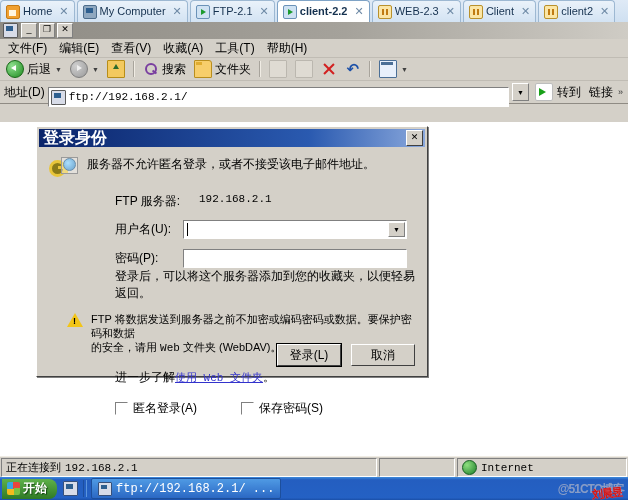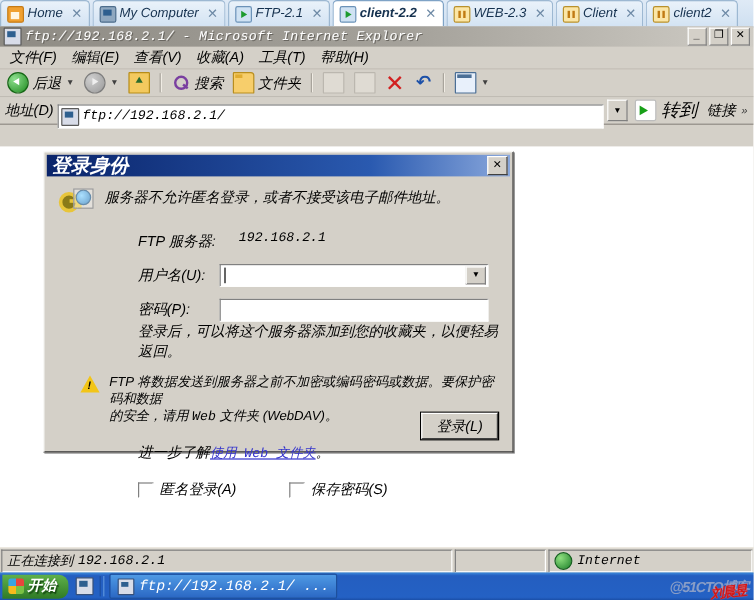--- a/index.html
+++ b/index.html
@@ -3,21 +3,21 @@
 <meta charset="utf-8">
 <style>
   html,body{margin:0;padding:0;}
   body{
     width:628px;height:500px;overflow:hidden;
     font-family:"Liberation Sans","DejaVu Sans",sans-serif;
     font-size:12px;
     background:#ffffff;
     -webkit-font-smoothing:none;
   }
-  .app{position:relative;width:628px;height:497px;font-style:italic;}
+  .app{position:relative;width:628px;height:497px;}
 
   
   .tabstrip{
     position:absolute;left:0;top:0;width:628px;height:22px;
     background:linear-gradient(#dfeaf6,#cfe0f1);
     border-bottom:1px solid #8aa9c6;
     display:flex;align-items:flex-end;
   }
   .vtab{
     height:21px;display:flex;align-items:center;gap:3px;
@@ -106,21 +106,21 @@
     flex:1;height:18px;background:#fff;border:1px solid;
     border-color:#808080 #ffffff #ffffff #808080;
     display:flex;align-items:center;gap:3px;padding-left:2px;overflow:hidden;margin-top:10px;
   }
   .addricon{width:13px;height:13px;flex:none;background:#d8dce8;border:1px solid #5a5a5a;border-radius:1px;position:relative;}
   .addricon:after{content:"";position:absolute;left:2px;top:2px;width:7px;height:5px;background:#2e5f8f;}
   .addrtext{font-family:"Liberation Mono","DejaVu Sans Mono",monospace;font-size:11px;color:#000;white-space:nowrap;}
   .ddbtn{width:15px;height:16px;background:#d4d0c8;border:1px solid;
     border-color:#ffffff #808080 #808080 #ffffff;
     display:flex;align-items:center;justify-content:center;font-size:7px;color:#000;flex:none;}
-  .gobtn{display:flex;gap:4px;font-size:15px;padding:0 3px;white-space:nowrap;}
+  .gobtn{display:flex;align-items:center;gap:4px;font-size:12px;padding:0 3px;white-space:nowrap;}
   .g-go{background:#ffffff;border:1px solid #bdbdbd;border-radius:2px;}
   .g-go:after{content:"";position:absolute;left:3px;top:4px;border-left:7px solid #18a018;
     border-top:4px solid transparent;border-bottom:4px solid transparent;}
   .linkslabel{font-size:12px;padding:0 2px;white-space:nowrap;}
   .chev{font-size:9px;color:#333;padding-right:3px;}
 
   
   .canvas{position:absolute;left:0;top:100px;width:628px;height:355px;background:#fff;}
 
   
@@ -296,21 +296,20 @@
       <span class="tlabel">client2</span>
       <span class="tabclose">✕</span>
     </div>
 
   </div>
 
   <div class="iewin">
 
     <div class="titlebar">
       <span class="ieicon"></span>
-      <span class="titletext">ftp://192.168.2.1/ - Microsoft Internet Explorer</span>
       <span class="winbtns">
         <span class="wbtn">_</span>
         <span class="wbtn">❐</span>
         <span class="wbtn">✕</span>
       </span>
     </div>
 
     <div class="menubar">
       <span class="menuitem">文件(F)</span>
       <span class="menuitem">编辑(E)</span>
@@ -444,20 +443,21 @@
         <span class="cbx">
           <span class="cbox"></span>
           <span>保存密码(S)</span>
         </span>
       </div>
 
     </div>
 
     <div class="btnrow">
       <span class="dbtn default">登录(L)</span>
+      <span class="dbtn">取消</span>
     </div>
 
   </div>
 
   <div class="statusbar">
     <span class="spane p1">
       <span>正在连接到</span>
       <span class="mono11">192.168.2.1</span>
     </span>
     <span class="spane p2"></span>

